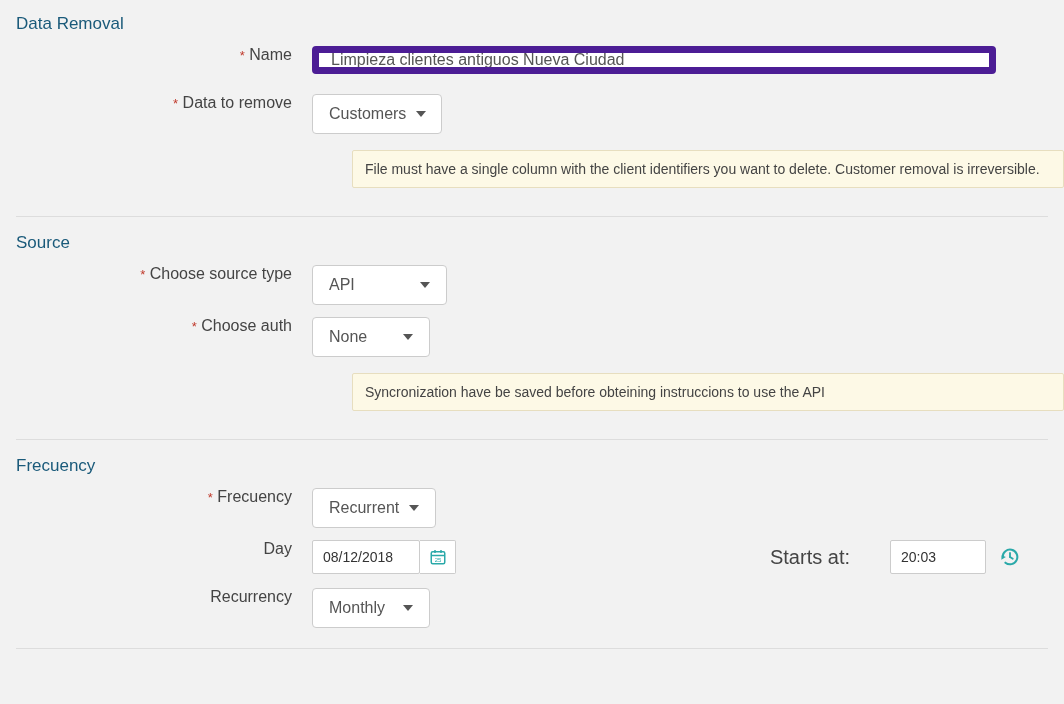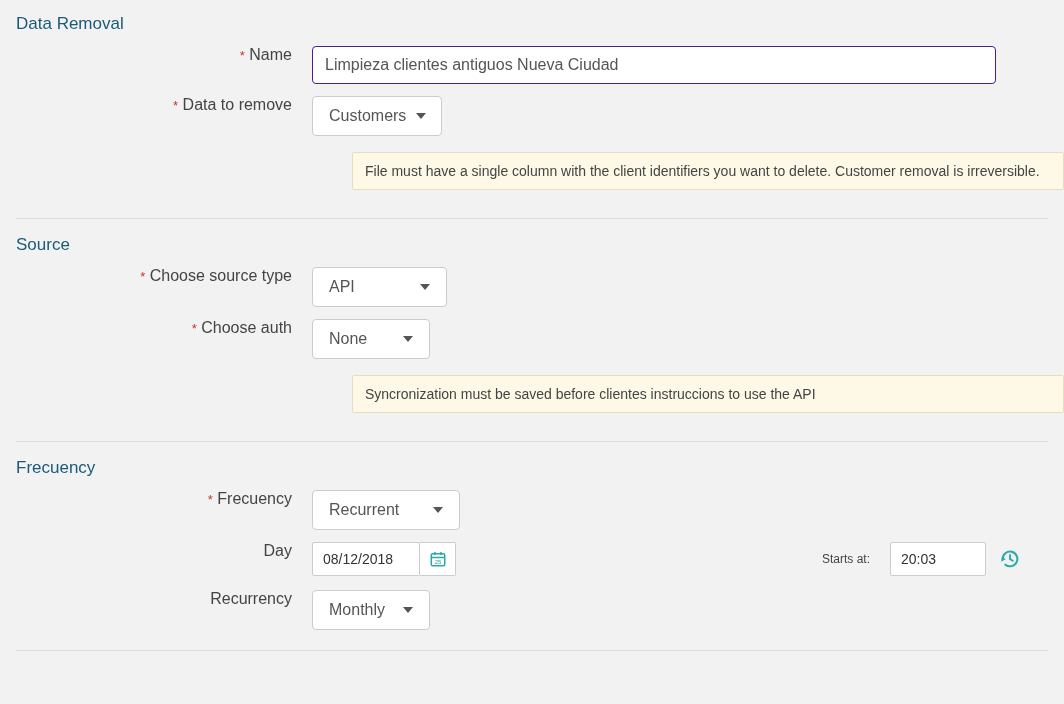--- a/index.html
+++ b/index.html
@@ -35,22 +35,22 @@
     }
     .control-col {
       flex: 1;
       display: flex;
       align-items: center;
       gap: 20px;
       padding-right: 18px;
     }
     input[type="text"].wide {
       width: 684px;
-      height: 38px;
-      border: 1px solid #4c1d95;
+      height: 28px;
+      border: 7px solid #4c1d95;
       border-radius: 4px;
       background: #fff;
       padding: 0 12px;
       font-size: 16px;
       color: #555;
     }
     .dropdown {
       display: inline-flex;
       align-items: center;
       justify-content: space-between;
@@ -90,21 +90,21 @@
       padding: 10px 0 14px 0;
     }
     .hr {
       border: none;
       border-top: 1px solid #ddd;
       margin: 14px 16px 10px 16px;
     }
     .dropdown.w-customers { width: 130px; }
     .dropdown.w-api { width: 135px; }
     .dropdown.w-none { width: 118px; }
-    .dropdown.w-recurrent { width: 148px; }
+    .dropdown.w-recurrent { width: 124px; }
     .dropdown.w-monthly { width: 118px; }
     .date-group, .time-group {
       display: inline-flex;
       align-items: center;
     }
     .date-input, .time-input {
       height: 34px;
       border: 1px solid #ccc;
       background: #fff;
       padding: 0 10px;
@@ -134,21 +134,22 @@
       justify-content: center;
       background: transparent;
       border: none;
       cursor: pointer;
       margin-left: 6px;
     }
     svg { display: block; }
     .spacer-mid { flex: 1; }
     .starts-label {
       color: #444;
-      font-size: 12px;
+      font-size: 20px;
+      margin-right: 20px;
       white-space: nowrap;
     }
     .freq-row .control-col {
       padding-right: 36px;
     }
   </style>
 </head>
 <body>
 
 <div class="section-title">Data Removal</div>
@@ -209,21 +210,21 @@
     <div class="dropdown w-none">
       <span>None</span>
       <span class="caret"></span>
     </div>
   </div>
 </div>
 
 <div class="form-row notice-row">
   <div class="label-col"></div>
   <div class="control-col">
-    <div class="notice">Syncronization must be saved before clientes instruccions to use the API</div>
+    <div class="notice">Syncronization have be saved before obteining instruccions to use the API</div>
   </div>
 </div>
 
 <hr class="hr">
 
 <div class="section-title">Frecuency</div>
 
 <div class="form-row">
   <div class="label-col">
     <span class="req">*</span>

